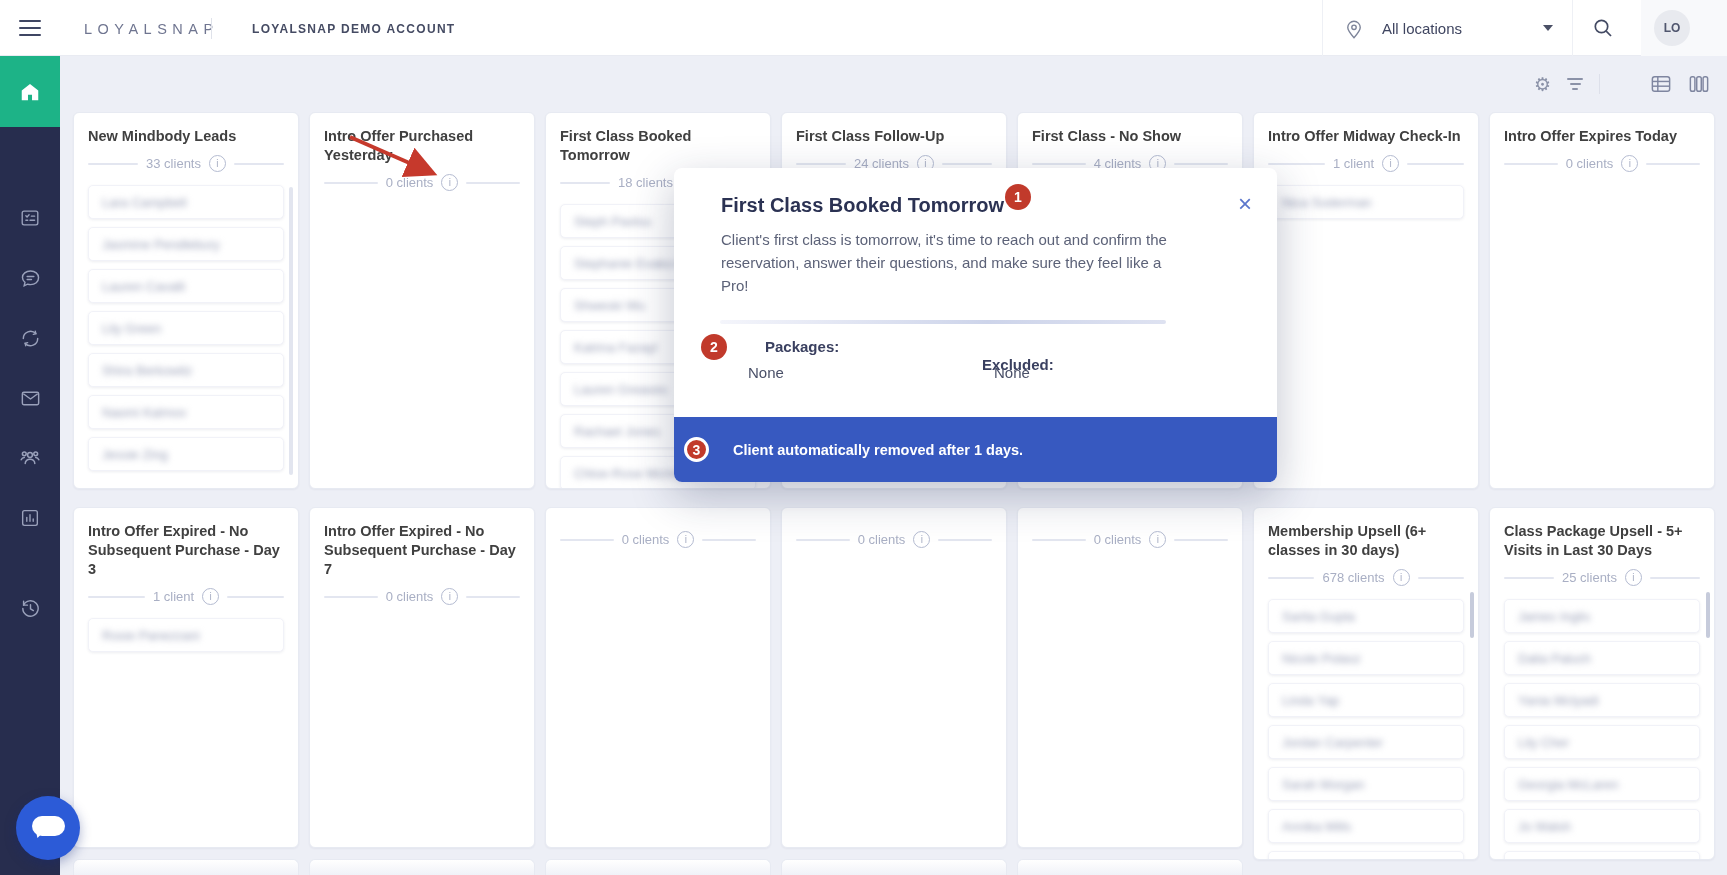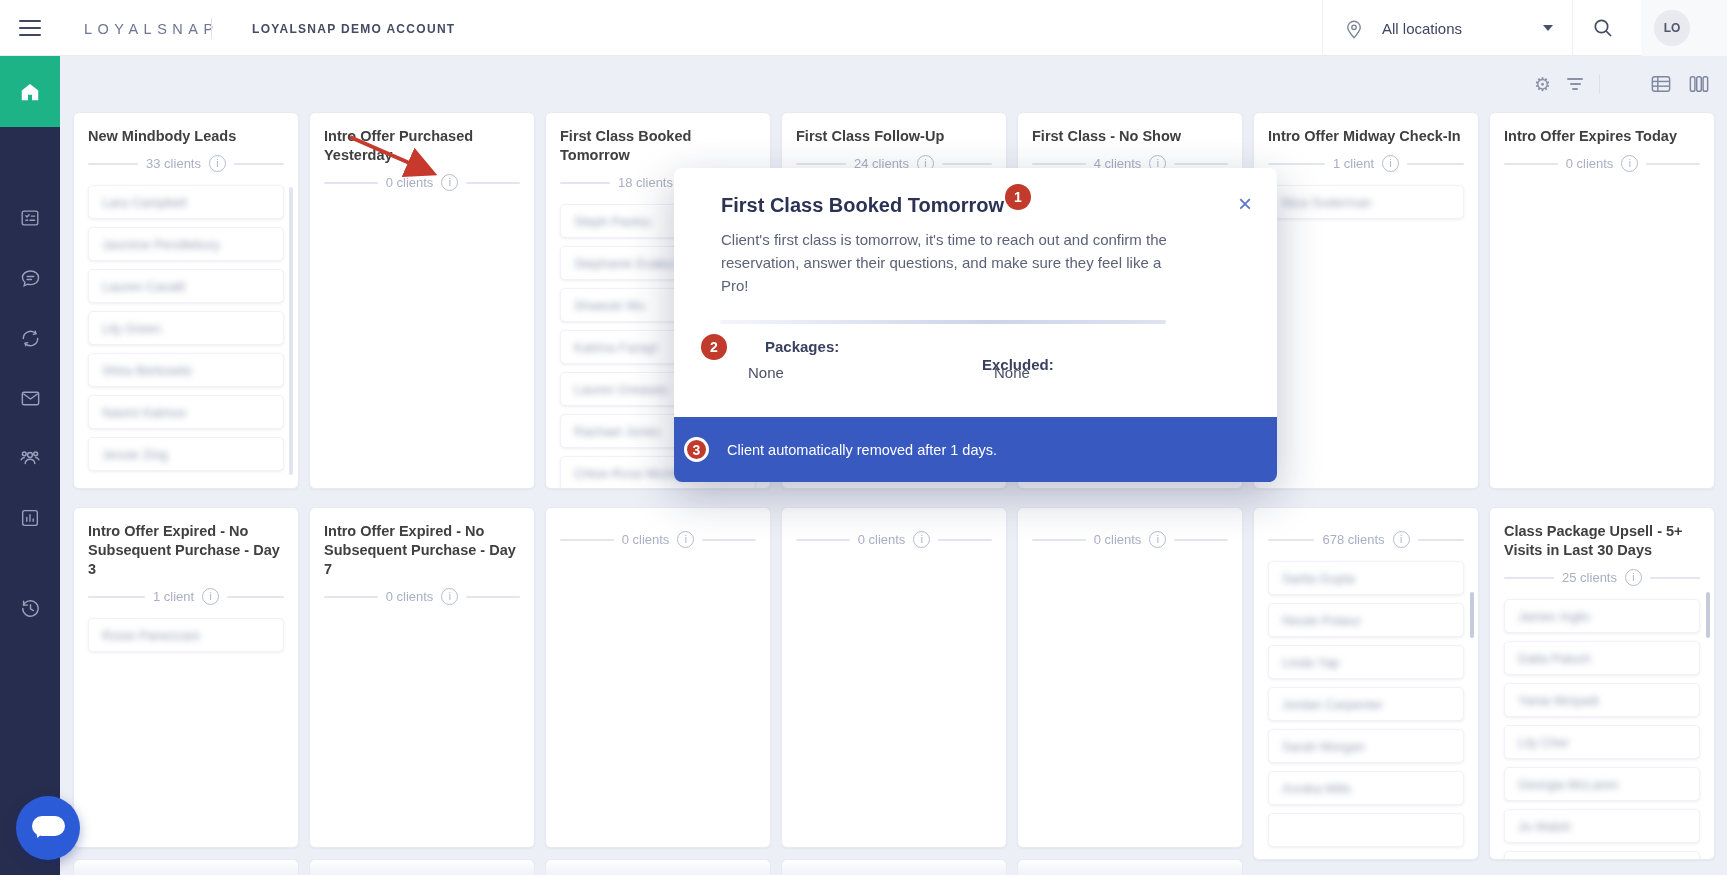--- a/index.html
+++ b/index.html
@@ -67,21 +67,21 @@
   .modal-desc { position:absolute; left:47px; top:60px; width:455px; font-size:15px; line-height:23px; color:#5c6278; }
   .modal-divider { position:absolute; left:46px; top:152px; width:446px; height:4px; border-radius:2px; background:linear-gradient(90deg,#f4f5fb,#cdd4ea 60%,#dee2f1); }
   .modal-label { position:absolute; font-size:15px; font-weight:bold; color:#3a4060; }
   .lab-pack { left:63px; top:170px;margin-left:28px; }
   .lab-excl { left:308px; top:188px; }
   .modal-value { position:absolute; font-size:15px; color:#4a5068;margin-left:8px; }
   .val-pack { left:66px; top:196px; }
   .val-excl { left:312px; top:196px; }
   .modal-footer { position:absolute; left:0; bottom:0; width:603px; height:65px; background:#3759c0; border-radius:0 0 8px 8px; display:flex; align-items:center; padding-left:10px; }
   .badge3 { position:static; flex:0 0 25px; width:25px; height:25px; border:3px solid #fff; }
-  .footer-note { margin-left:18px; font-size:14.5px; font-weight:400; color:#fff; }
+  .footer-note { margin-left:24px; font-size:14.5px; font-weight:700; color:#fff; }
 
   
   .chat-fab { position:absolute; left:16px; top:796px; width:64px; height:64px; border-radius:50%; background:#2c5bd7; z-index:20; box-shadow:0 4px 12px rgba(20,40,120,.35); cursor:pointer; }
   .chat-bubble { position:absolute; left:16px; top:20px; width:33px; height:20px; background:#fff; border-radius:10px; }
   .chat-bubble::after { content:''; position:absolute; left:1px; bottom:-7px; border:5px solid transparent; border-top:9px solid #fff; transform:rotate(16deg); }
 
   svg { display:block; }
 </style>
 </head>
 <body>
@@ -402,20 +402,21 @@
     <div class="col h2">
       <div class="count-row">
         <span class="hline"></span>
           <span class="count-text">0 clients</span>
         <span class="info-icon">i</span>
           <span class="hline"></span>
       </div>
     </div>
 
     <div class="col h2t">
+      <div class="col-title">Membership Upsell (6+ classes in 30 days)</div>
       <div class="count-row">
         <span class="hline"></span>
           <span class="count-text">678 clients</span>
         <span class="info-icon">i</span>
           <span class="hline"></span>
       </div>
       <div class="client-list">
 
       <div class="client-item">
             <span class="blur-name">Sarita Gupta</span>

